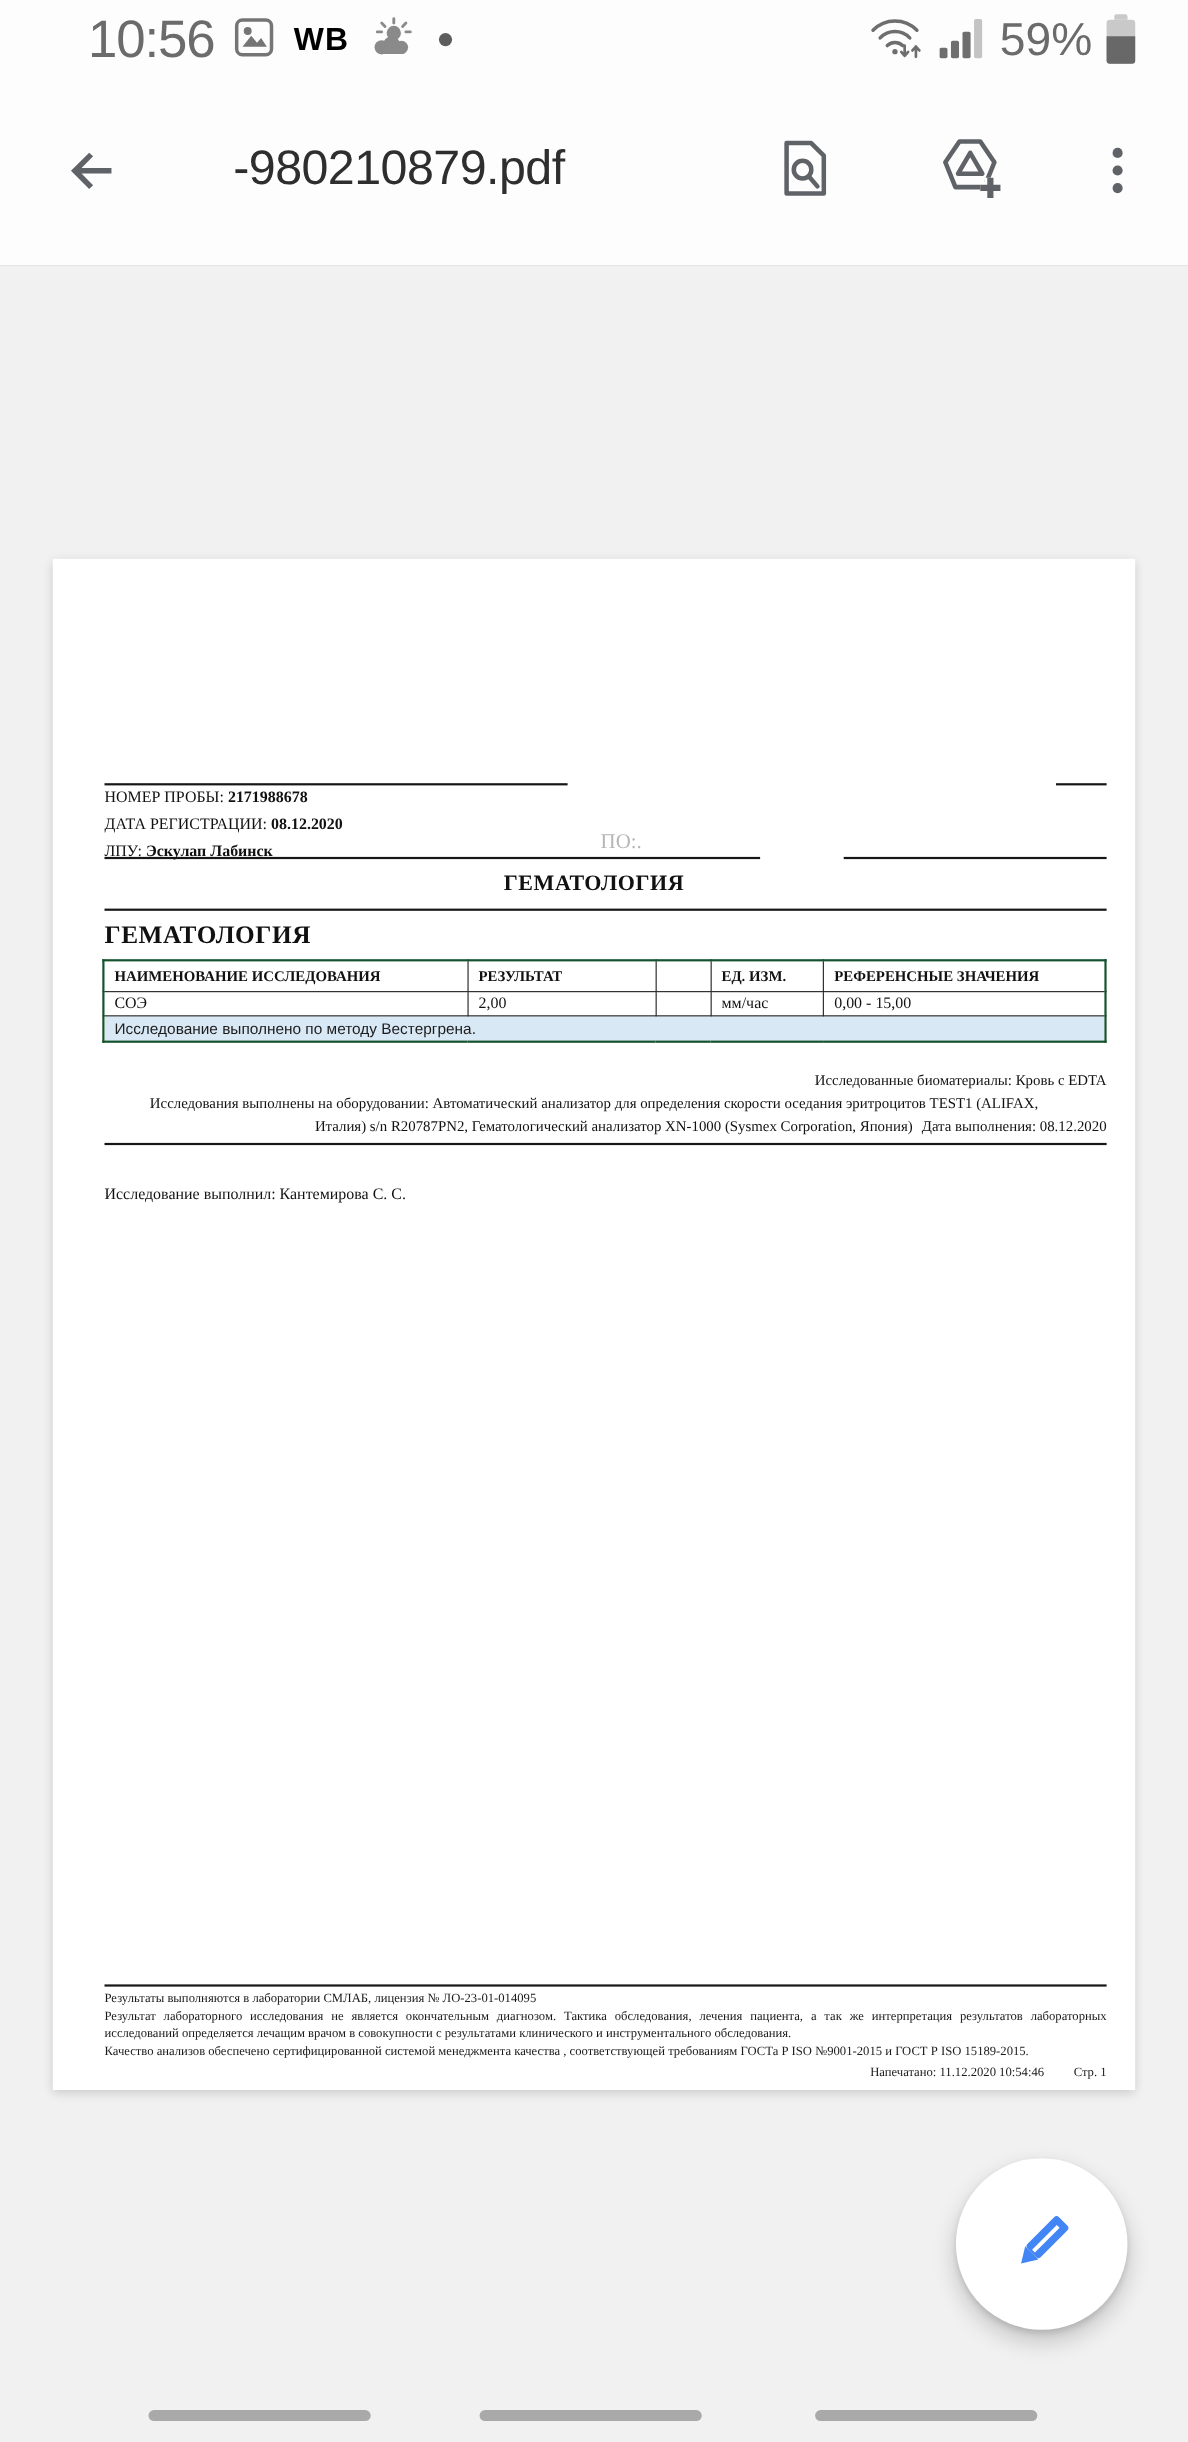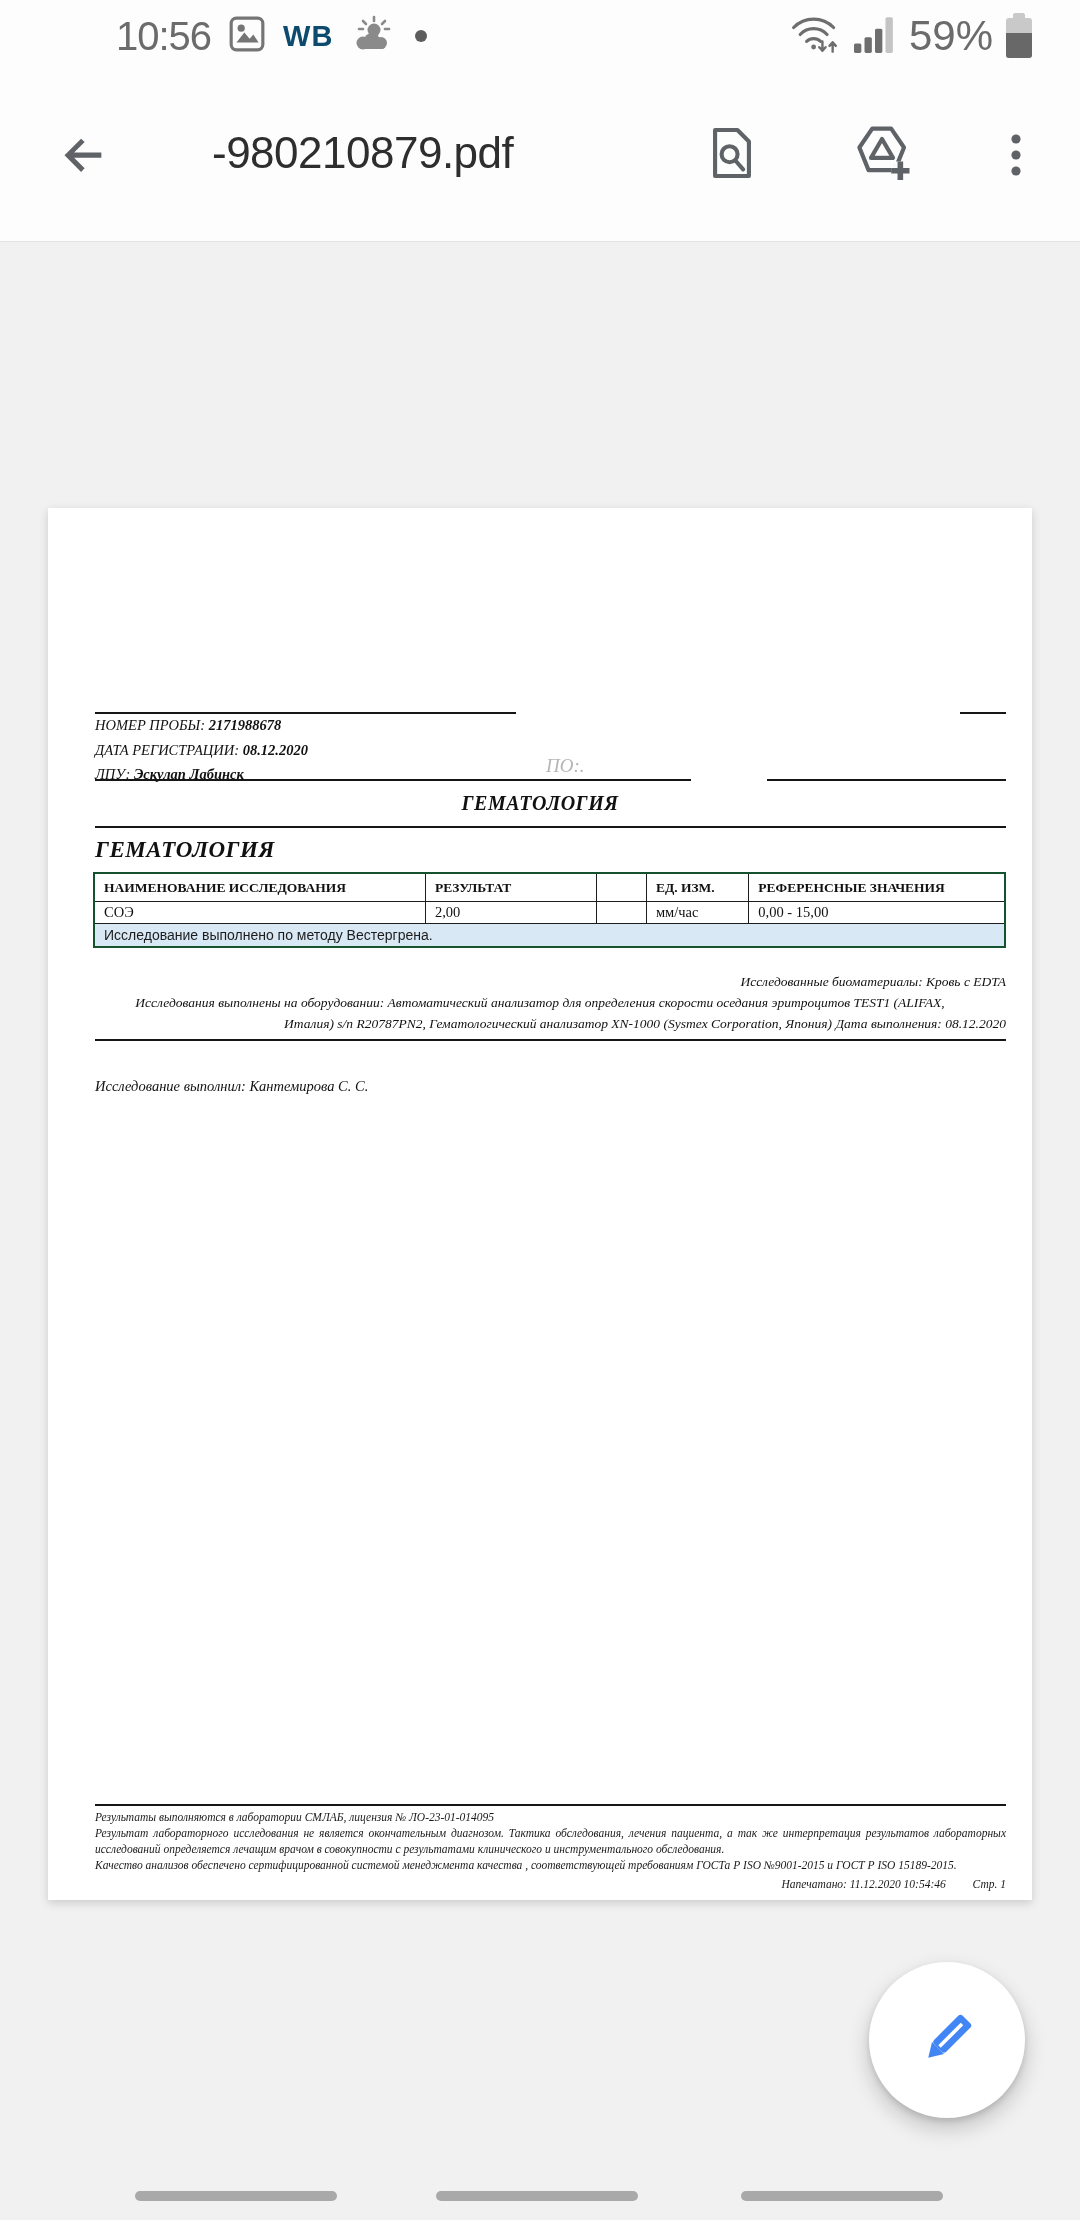--- a/index.html
+++ b/index.html
@@ -3,38 +3,38 @@
 <meta charset="utf-8">
 <style>
   html,body{margin:0;padding:0;width:1080px;height:2220px;overflow:hidden;
     font-family:"Liberation Sans",sans-serif;background:#f1f1f2;}
   .screen{position:relative;width:1080px;height:2220px;}
 
   
   .topbar{position:absolute;left:0;top:0;width:1080px;height:241px;background:#fdfdfd;
     border-bottom:1px solid #e3e3e3;z-index:5;}
   .status-left{position:absolute;left:80px;top:12px;height:48px;display:flex;align-items:center;gap:17px;color:#6b6b6b;}
-  .status-time{font-size:40px;letter-spacing:-1px;color:#6b6b6b;margin-left:36px;}
-  .status-label{font-size:29px;font-weight:bold;color:#0c4a6e;letter-spacing:1px;}
+  .status-time{font-size:48px;letter-spacing:-1px;color:#6b6b6b;}
+  .status-label{font-size:29px;font-weight:bold;color:#000000;letter-spacing:1px;}
   .status-dot{width:12px;height:12px;border-radius:50%;background:#5d5d5d;margin-left:6px;}
   .status-right{position:absolute;right:48px;top:12px;height:48px;display:flex;align-items:center;gap:13px;color:#6b6b6b;}
   .status-pct{font-size:42px;color:#6b6b6b;}
   .battery{position:relative;width:26px;height:40px;background:#c9c9c9;border-radius:3px;margin-top:4px;}
   .battery:before{content:"";position:absolute;left:7px;top:-5px;width:12px;height:5px;background:#c9c9c9;border-radius:2px 2px 0 0;}
   .battery-fill{position:absolute;left:0;bottom:0;width:26px;height:25px;background:#686868;border-radius:0 0 3px 3px;}
 
   .appbar-btn{position:absolute;background:none;border:none;padding:0;cursor:pointer;}
   .app-title{position:absolute;left:212px;top:128px;font-size:44px;color:#2e2e2e;letter-spacing:-0.5px;white-space:nowrap;}
 
   
   .viewport{position:absolute;left:0;top:242px;width:1080px;height:1978px;background:#f1f1f2;}
   .page{position:absolute;left:48px;top:266px;width:984px;height:1392px;background:#ffffff;
     box-shadow:0 3px 9px rgba(0,0,0,0.16);
     font-family:"Liberation Serif","DejaVu Serif",serif;color:#111;}
-  .abs{position:absolute;font-style:italic;}
+  .abs{position:absolute;}
   .hline{position:absolute;background:#161616;height:2px;}
 
   .frow{line-height:19.5px;font-size:14.5px;margin-bottom:5px;white-space:nowrap;}
   .fval{font-weight:bold;}
   .faint-txt{color:#b6b6b6;font-size:19px;}
 
   .sec-title{left:0;width:984px;top:284px;text-align:center;font-size:20px;font-weight:bold;letter-spacing:0.5px;}
   .subsec-title{left:47px;top:329px;font-size:23px;font-weight:bold;letter-spacing:0.5px;}
 
   table.lab{position:absolute;left:45px;top:364px;width:913px;border-collapse:collapse;table-layout:fixed;}

